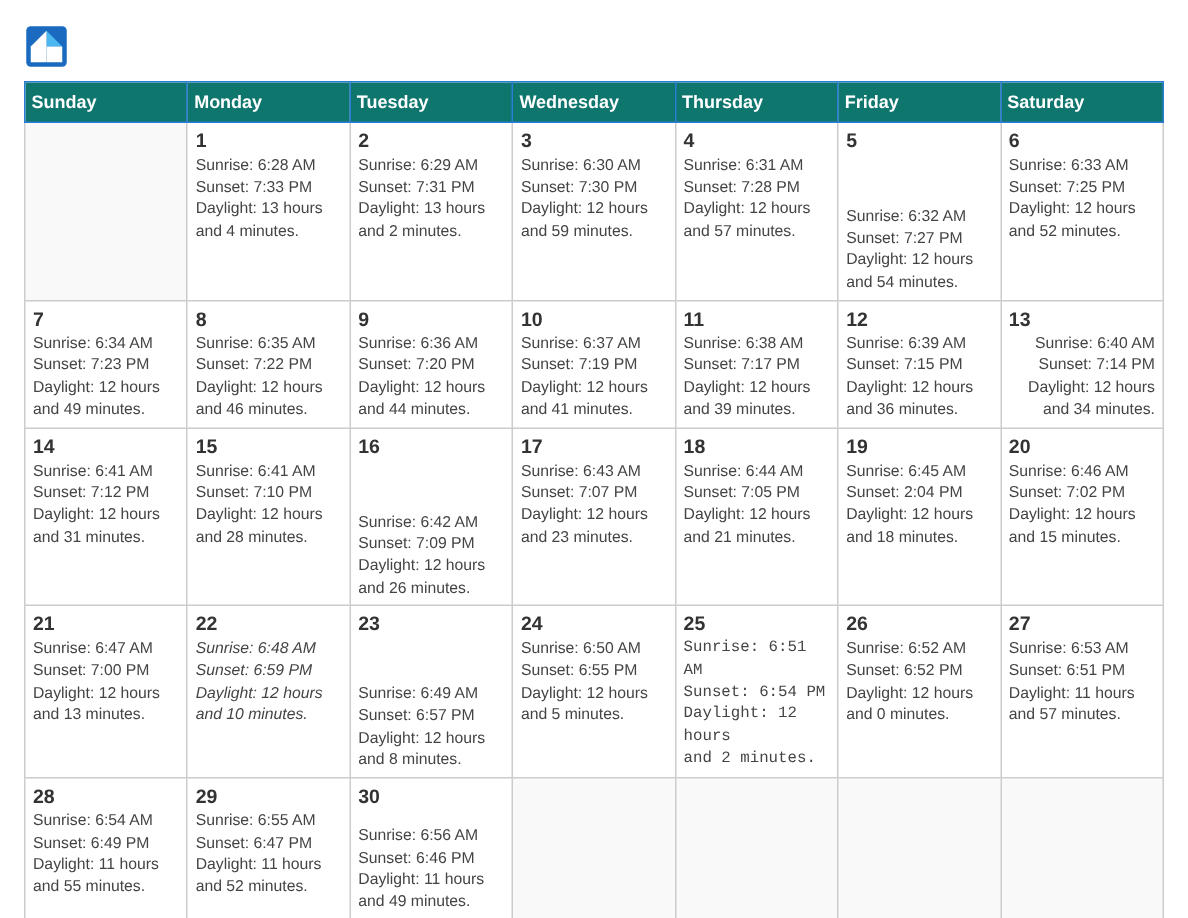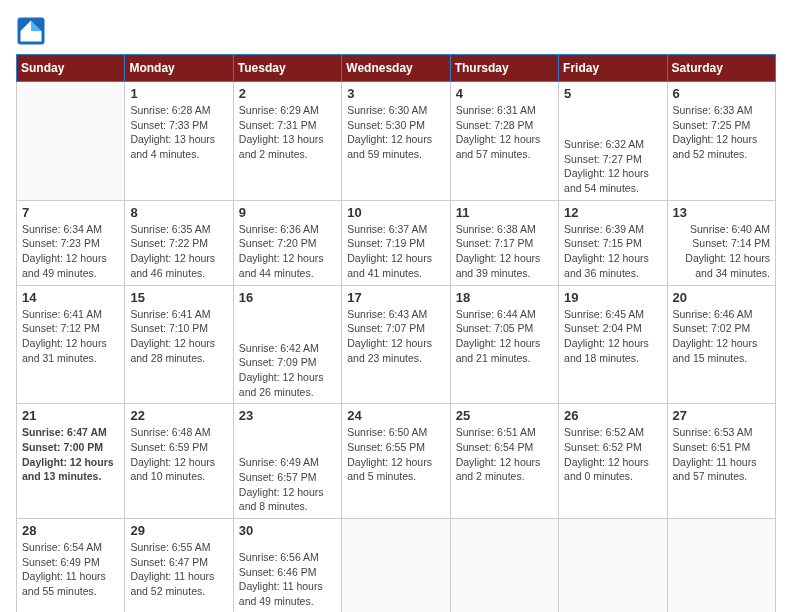--- a/index.html
+++ b/index.html
@@ -45,21 +45,21 @@
     .subtitle {
       font-size: 14px;
       color: #555;
     }
     table {
       width: 100%;
       border-collapse: collapse;
       font-size: 11px;
     }
     thead tr th {
-      background-color: #7f1d1d;
+      background-color: #0f766e;
       color: #fff;
       padding: 6px 4px;
       text-align: left;
       font-size: 12px;
       font-weight: bold;
       border: 1px solid #2b7cd3;
     }
     tbody tr td {
       border: 1px solid #ccc;
       vertical-align: top;
@@ -131,21 +131,21 @@
         <td>
           <span class="day-num">2</span>
           <div class="day-detail" style="white-space: pre-line;">Sunrise: 6:29 AM
 Sunset: 7:31 PM
 Daylight: 13 hours
 and 2 minutes.</div>
         </td>
         <td>
           <span class="day-num">3</span>
           <div class="day-detail" style="white-space: pre-line;">Sunrise: 6:30 AM
-Sunset: 5:30 PM
+Sunset: 7:30 PM
 Daylight: 12 hours
 and 59 minutes.</div>
         </td>
         <td>
           <span class="day-num">4</span>
           <div class="day-detail" style="white-space: pre-line;">Sunrise: 6:31 AM
 Sunset: 7:28 PM
 Daylight: 12 hours
 and 57 minutes.</div>
         </td>
@@ -262,49 +262,49 @@
           <span class="day-num">20</span>
           <div class="day-detail" style="white-space: pre-line;">Sunrise: 6:46 AM
 Sunset: 7:02 PM
 Daylight: 12 hours
 and 15 minutes.</div>
         </td>
       </tr>
       <tr>
         <td>
           <span class="day-num">21</span>
-          <div class="day-detail" style="white-space: pre-line; font-weight: bold;">Sunrise: 6:47 AM
+          <div class="day-detail" style="white-space: pre-line;">Sunrise: 6:47 AM
 Sunset: 7:00 PM
 Daylight: 12 hours
 and 13 minutes.</div>
         </td>
         <td>
           <span class="day-num">22</span>
-          <div class="day-detail" style="white-space: pre-line;">Sunrise: 6:48 AM
+          <div class="day-detail" style="white-space: pre-line; font-style: italic;">Sunrise: 6:48 AM
 Sunset: 6:59 PM
 Daylight: 12 hours
 and 10 minutes.</div>
         </td>
         <td>
           <span class="day-num">23</span>
           <div class="day-detail" style="white-space: pre-line; margin-top: 32px;">Sunrise: 6:49 AM
 Sunset: 6:57 PM
 Daylight: 12 hours
 and 8 minutes.</div>
         </td>
         <td>
           <span class="day-num">24</span>
           <div class="day-detail" style="white-space: pre-line;">Sunrise: 6:50 AM
 Sunset: 6:55 PM
 Daylight: 12 hours
 and 5 minutes.</div>
         </td>
         <td>
           <span class="day-num">25</span>
-          <div class="day-detail" style="white-space: pre-line;">Sunrise: 6:51 AM
+          <div class="day-detail" style="white-space: pre-line; font-family: Liberation Mono, monospace;">Sunrise: 6:51 AM
 Sunset: 6:54 PM
 Daylight: 12 hours
 and 2 minutes.</div>
         </td>
         <td>
           <span class="day-num">26</span>
           <div class="day-detail" style="white-space: pre-line;">Sunrise: 6:52 AM
 Sunset: 6:52 PM
 Daylight: 12 hours
 and 0 minutes.</div>

